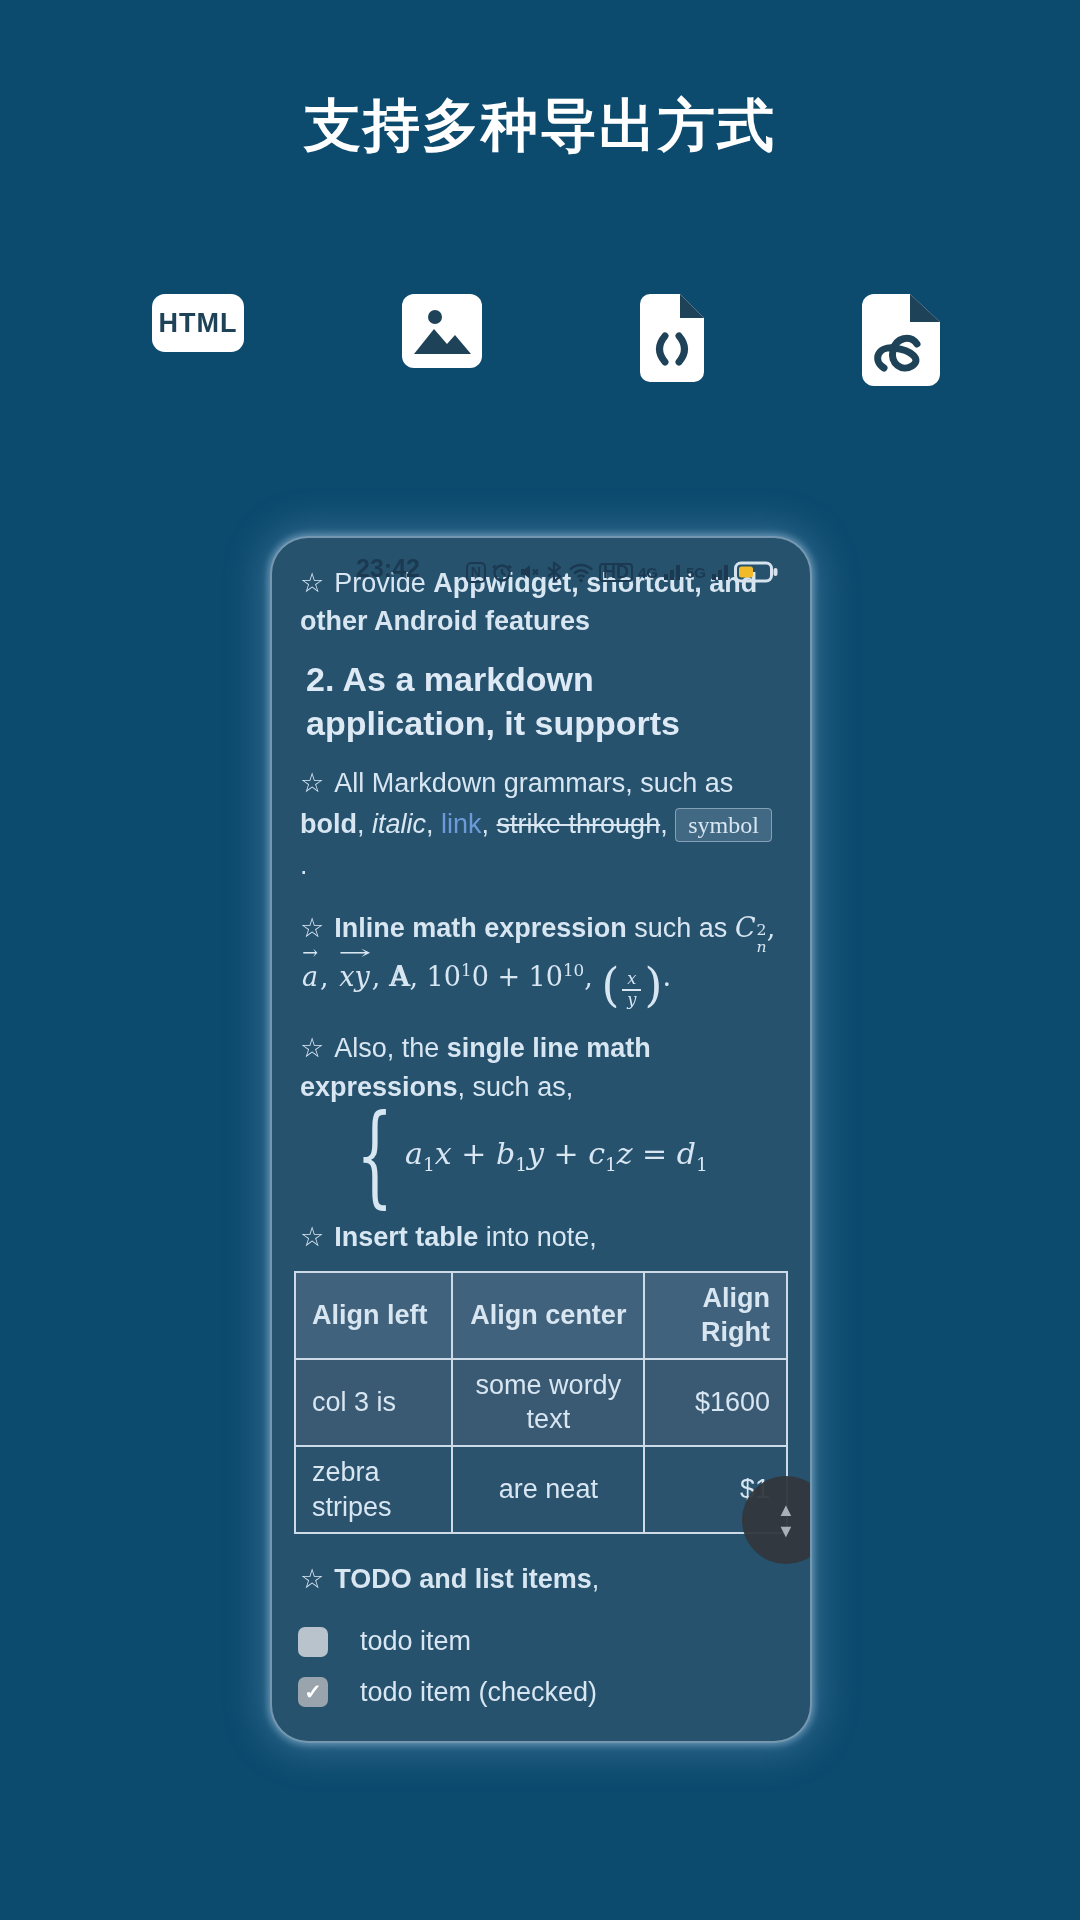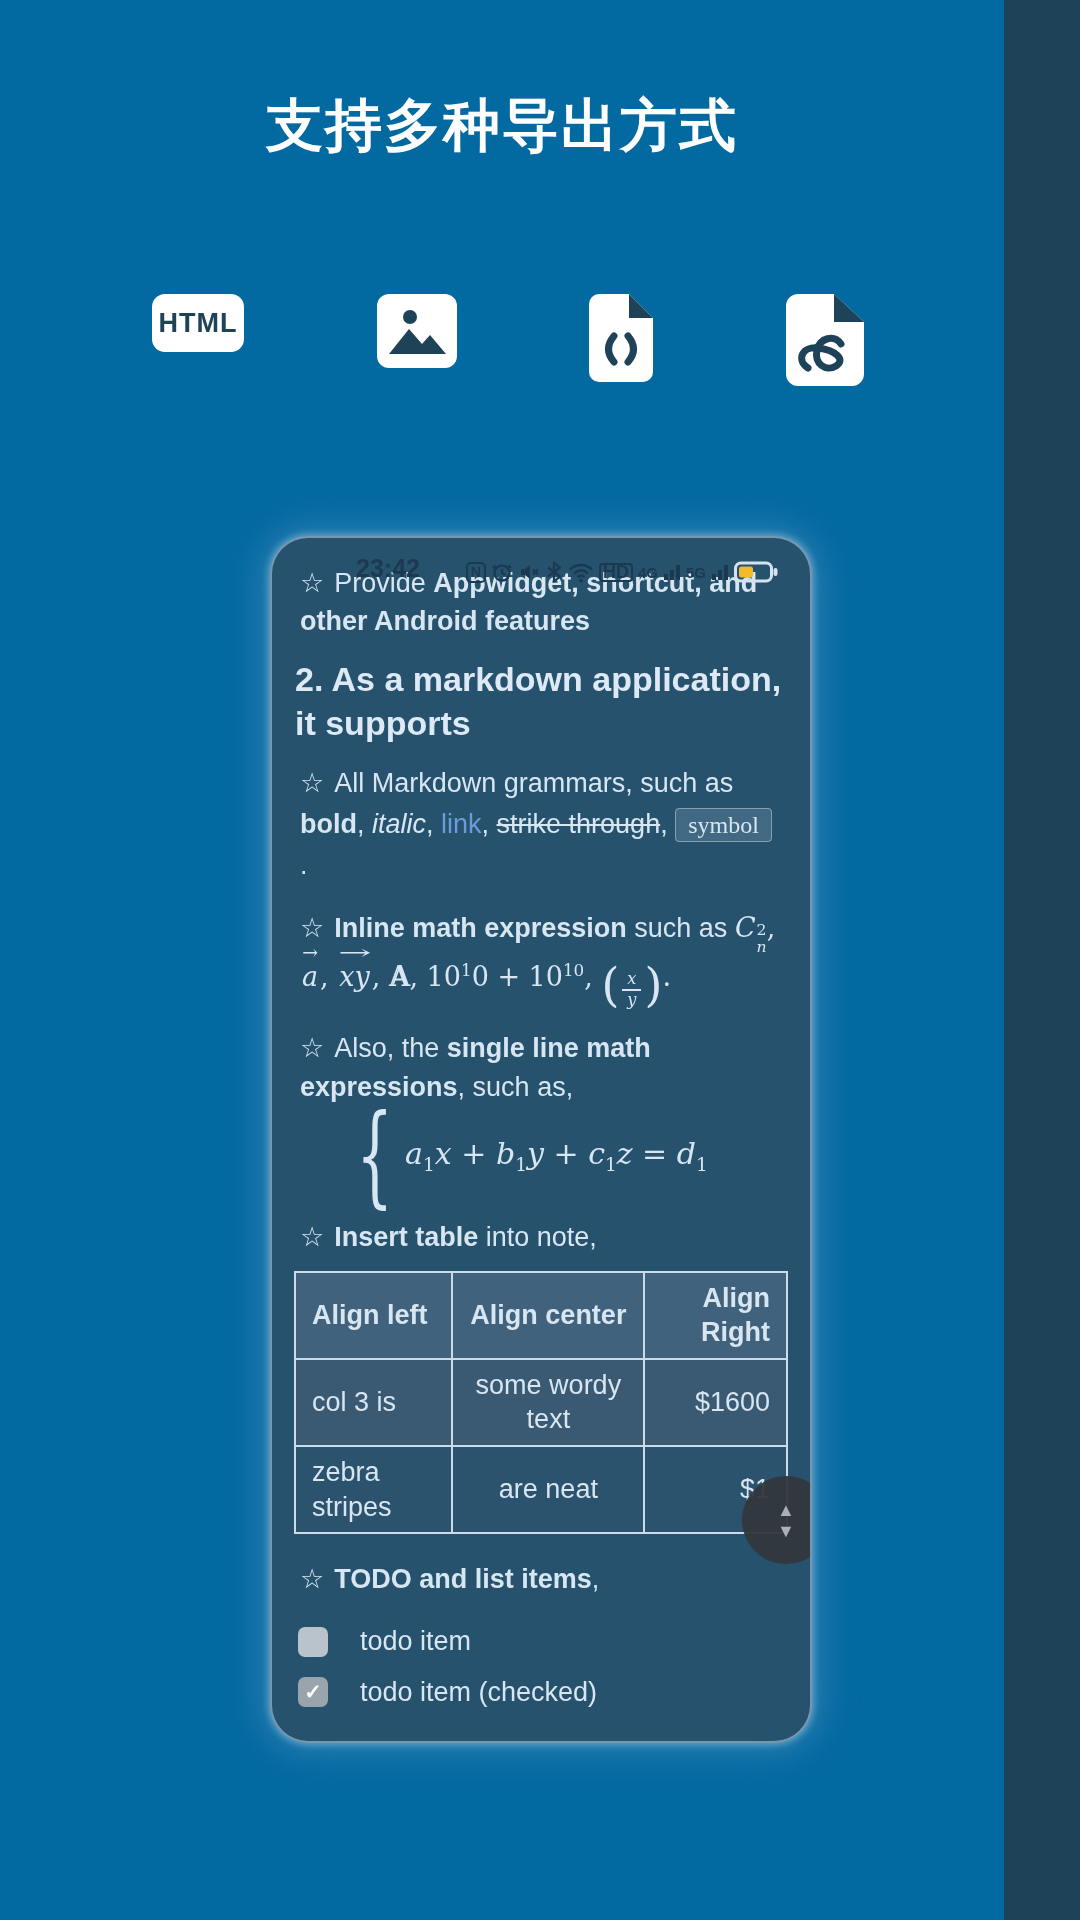--- a/index.html
+++ b/index.html
@@ -1,17 +1,17 @@
 <!DOCTYPE html>
 <html><head>
 <meta charset="utf-8">
 <style>
   html,body{margin:0;padding:0}
   body{width:1080px;height:1920px;overflow:hidden;background:#1e4257;font-family:"Liberation Sans",sans-serif}
-  .page{position:relative;width:1004px;height:1920px;background:#0369a1}
+  .page{position:relative;width:1080px;height:1920px;background:#0c4a6e}
   .title{margin:0;padding-top:88px;text-align:center;color:#ffffff;font-size:57px;font-weight:700;letter-spacing:2px}
 
   
   .icons-row{position:absolute;top:294px;left:152px;right:140px;display:flex;justify-content:space-between;align-items:flex-start;height:96px}
   .badge-html{width:92px;height:58px;background:#fff;border-radius:13px;display:flex;align-items:center;justify-content:center;color:#1e4257;font-weight:700;font-size:27px;letter-spacing:1px}
   .icon-box{display:flex;align-items:center;justify-content:center}
 
   
   .phone{position:absolute;left:270px;top:536px;width:538px;height:1203px;background:#26526e;border-radius:38px;
     border:2px solid rgba(182,210,232,.55);
@@ -24,21 +24,21 @@
   .sb-time{margin-left:52px;font-size:25px;font-weight:700}
   .sb-icons{margin-left:auto;display:flex;align-items:center;gap:5px}
   .sb-txt{font-size:15px;font-weight:700}
   .nfc{border:2.5px solid #1b3a52;border-radius:5px;font-size:14px;font-weight:700;padding:0 3px;line-height:17px}
   .hd{border:2px solid #1b3a52;border-radius:4px;font-size:18px;font-weight:700;padding:0 2px;line-height:15px}
   .sb-icons svg{display:block}
 
   
   .md{margin:0 6px 20px}
   .star{margin-right:10px}
-  .md-h2{font-size:34px;font-weight:700;line-height:1.3;margin:8px 1px 18px;color:#ddeaf5}
+  .md-h2{font-size:34px;font-weight:700;line-height:1.3;margin:8px 12px 18px;color:#ddeaf5}
   .lh-loose{line-height:1.52}
   .mb8{margin-bottom:8px}.mb14{margin-bottom:14px}.mb16{margin-bottom:16px}.mb24{margin-bottom:24px}
   b{font-weight:700}
   .link{color:#6d9bd9}
   .strike{text-decoration:line-through}
   .code{font-family:Liberation Serif, serif;background:rgba(214,228,240,.16);border:1px solid rgba(214,228,240,.45);border-radius:4px;padding:3px 12px;font-size:24px}
 
   
   .mi{font-family:"DejaVu Serif",serif;font-style:italic}
   .mt{font-family:"DejaVu Serif",serif}

